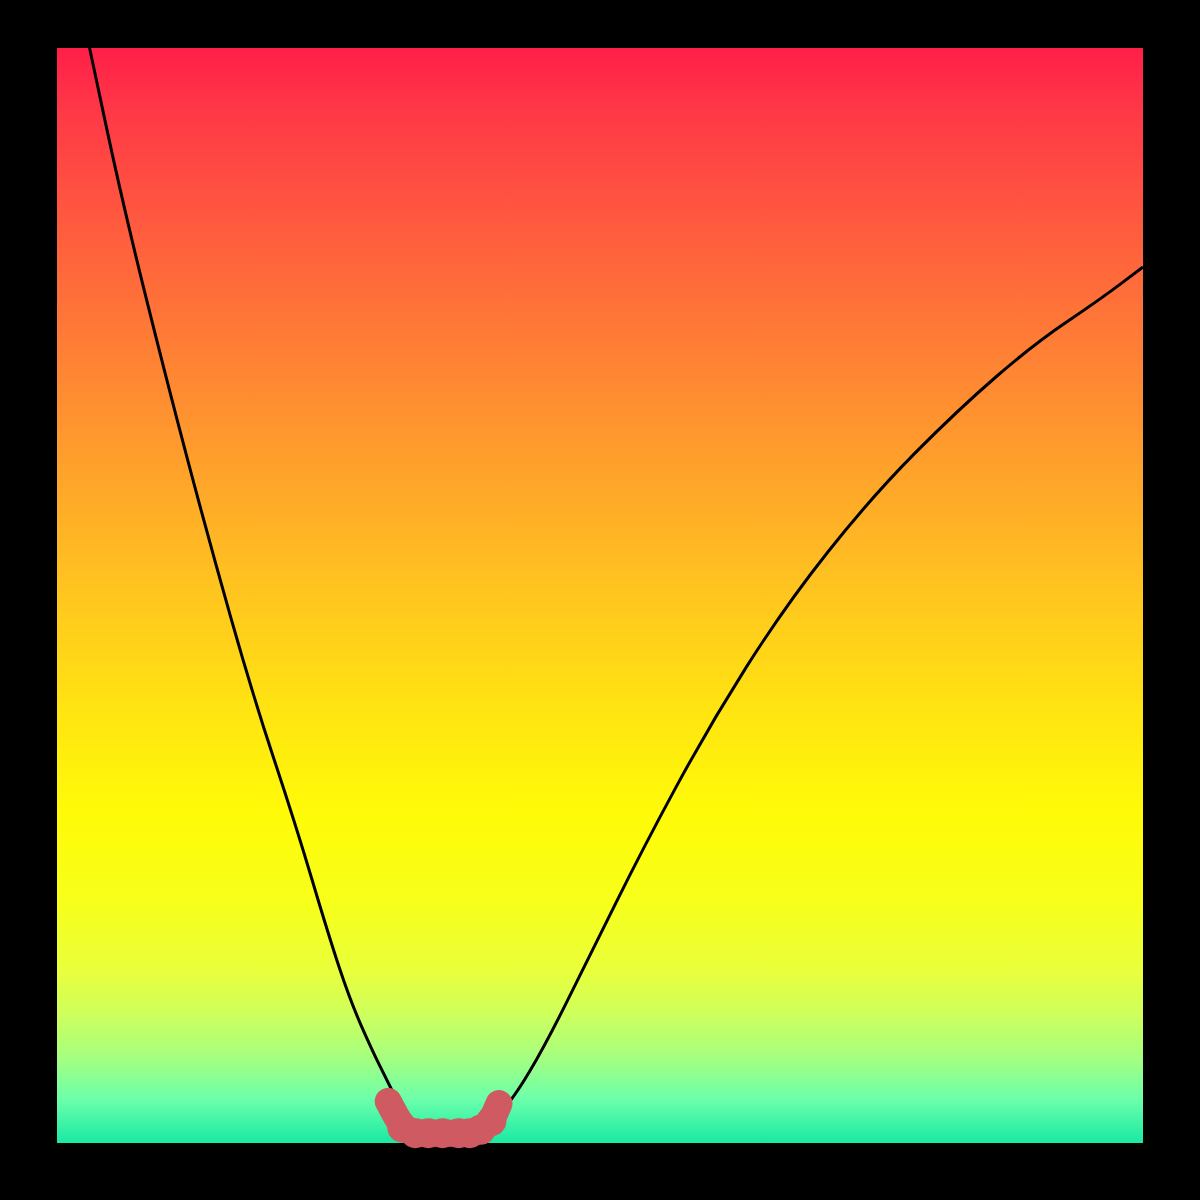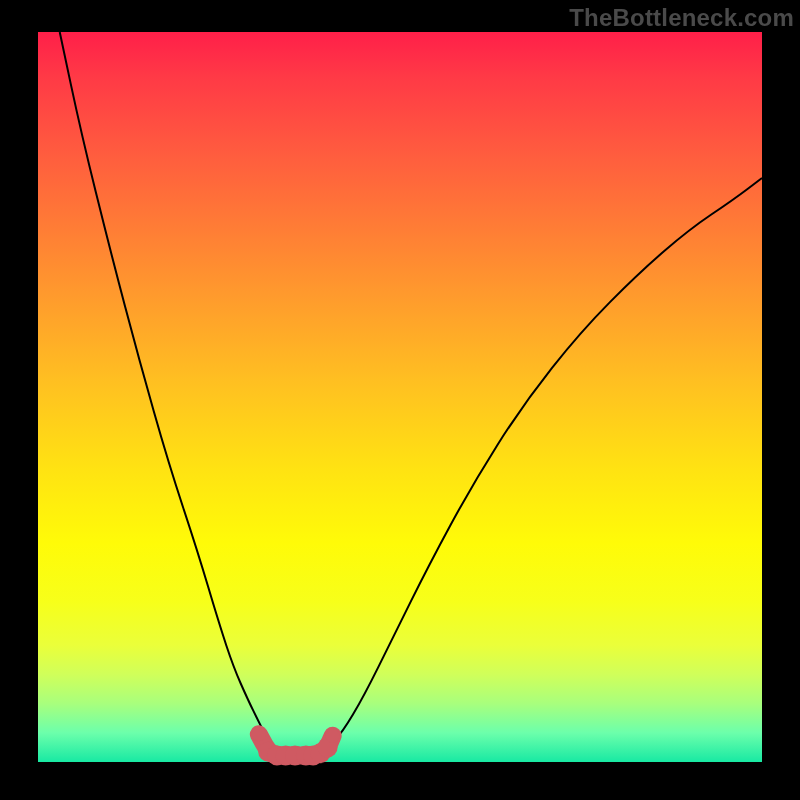--- a/index.html
+++ b/index.html
@@ -75,14 +75,13 @@
           <circle cx="247.60800000000003" cy="723.43" r="10" fill="#cf5a62"></circle>
           <circle cx="257.02" cy="723.43" r="10" fill="#cf5a62"></circle>
           <circle cx="267.88" cy="723.43" r="10" fill="#cf5a62"></circle>
           <circle cx="275.12" cy="723.43" r="10" fill="#cf5a62"></circle>
           <circle cx="282.36" cy="721.24" r="10" fill="#cf5a62"></circle>
           <circle cx="289.6" cy="715.4" r="10" fill="#cf5a62"></circle>
           <circle cx="294.668" cy="703.72" r="7" fill="#cf5a62"></circle>
         </g>
     </svg>
   </div>
-  <div class="watermark">TheBottleneck.com</div>
 </div>
 
 </body></html>

